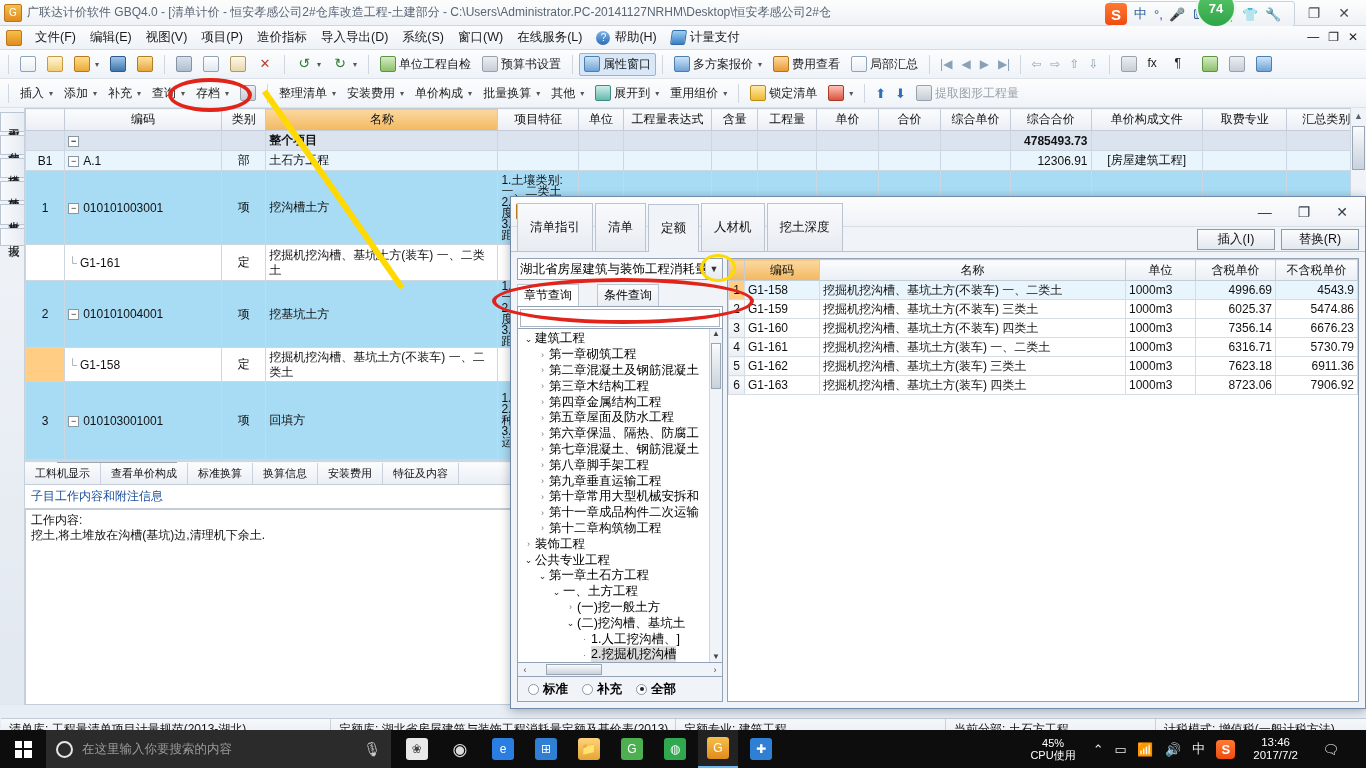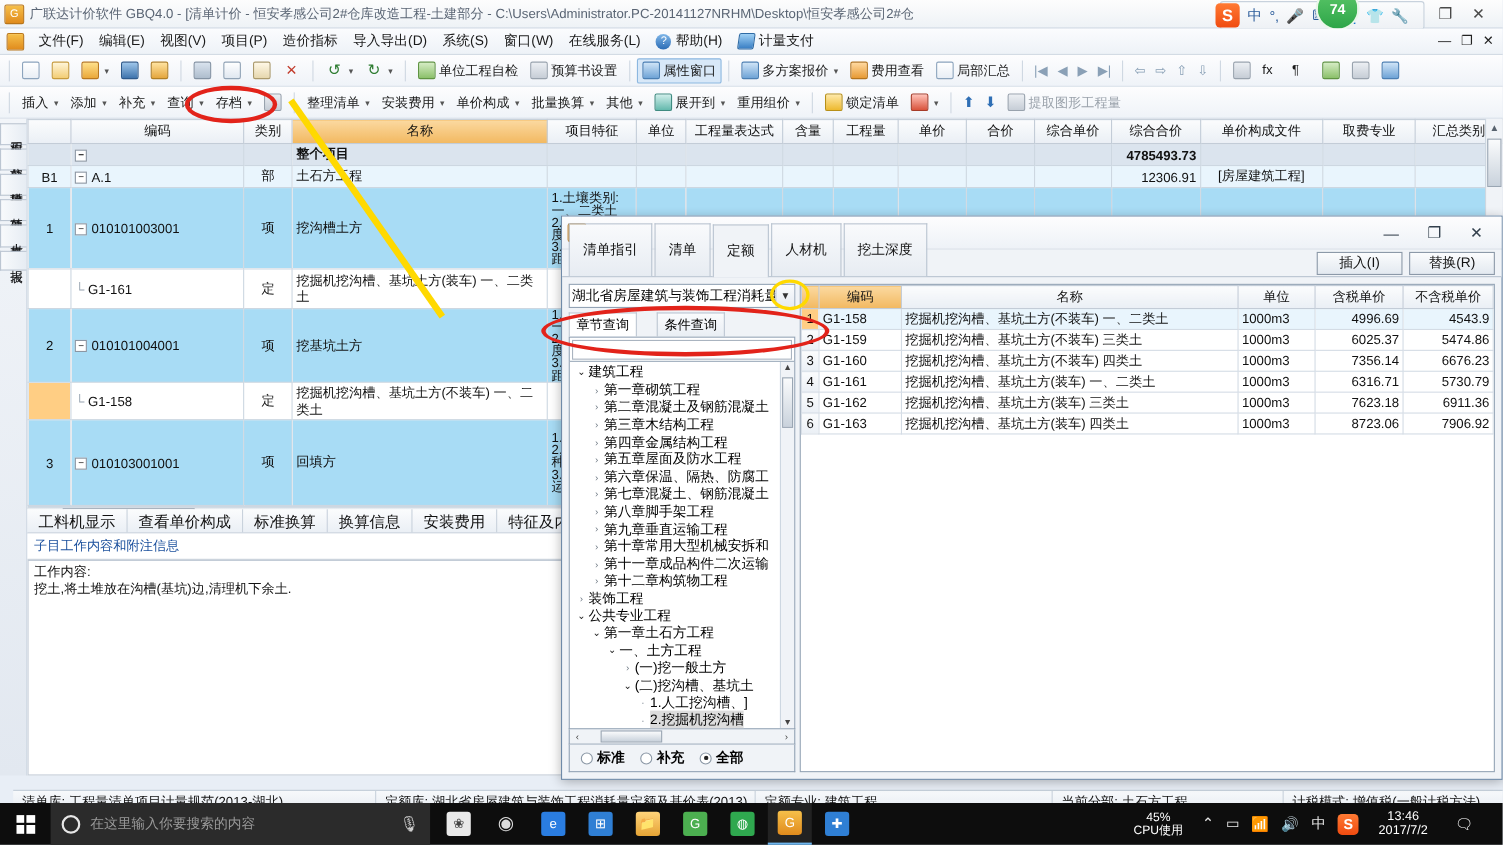--- a/index.html
+++ b/index.html
@@ -111,26 +111,26 @@
   .gscroll .thumb{ width:120px;height:11px;background:linear-gradient(#fafbfc,#c9d2dc);border:1px solid #9aa6b3;margin-left:17px;}
   .gscroll .ga{ width:15px;text-align:center;color:#57626e;font-size:9px;}
   .vsb{ position:absolute; right:0; top:0; width:16px; bottom:0; background:#f0f3f7; border-left:1px solid #cdd7e1;}
   .vsb .vthumb{ position:absolute; top:18px; left:1px; width:13px; height:44px; background:linear-gradient(#fafbfc,#c9d2dc); border:1px solid #9aa6b3;}
   .vsb .va{ position:absolute; left:3px; font-size:9px; color:#57626e;}
 
   
   .lower{ flex:1; display:flex; flex-direction:column; background:#eef2f7; }
   .ltabs{ height:22px; display:flex; align-items:stretch; background:linear-gradient(#fbfcfd,#eaeff5);
      border-bottom:1px solid #c3ccd7; }
-  .ltab{ padding:3px 10px; font-size:14px; color:#111; border-right:1px solid #c9d2dc;}
+  .ltab{ padding:3px 10px; font-size:11px; color:#111; border-right:1px solid #c9d2dc;}
   .lblue{ font-size:12px; color:#1a4f9c; padding:3px 6px; background:#fff; border-bottom:1px solid #c3ccd7;}
   .ltext{ flex:1; background:#fff; border:1px solid #c3ccd7; margin:0; padding:3px 5px; font-size:12px; line-height:15px; color:#111;}
 
   
-  .statusbar{ position:absolute; left:12px; right:0; bottom:28px; height:22px;
+  .statusbar{ position:absolute; left:1px; right:0; bottom:28px; height:22px;
      background:linear-gradient(#f7f9fb,#e4e9f0); border-top:1px solid #c3ccd7;
      display:flex; align-items:center; font-size:12px; color:#111;}
   .sb-cell{ padding:0 8px; border-right:1px solid #c9d2dc; height:22px; display:flex; align-items:center; white-space:nowrap;}
 
   
   .taskbar{ position:absolute; left:0; right:0; bottom:0; height:38px; background:#0d0d0d; display:flex; align-items:center; }
   .startbtn{ width:46px;height:38px;display:flex;align-items:center;justify-content:center;}
   .winlogo{ width:17px;height:17px;display:grid;grid-template-columns:1fr 1fr;grid-template-rows:1fr 1fr;gap:2px;}
   .winlogo i{ background:#fff; display:block;}
   .searchbox{ width:345px;height:38px;background:#2b2b2b;display:flex;align-items:center;gap:9px;padding:0 10px;}

